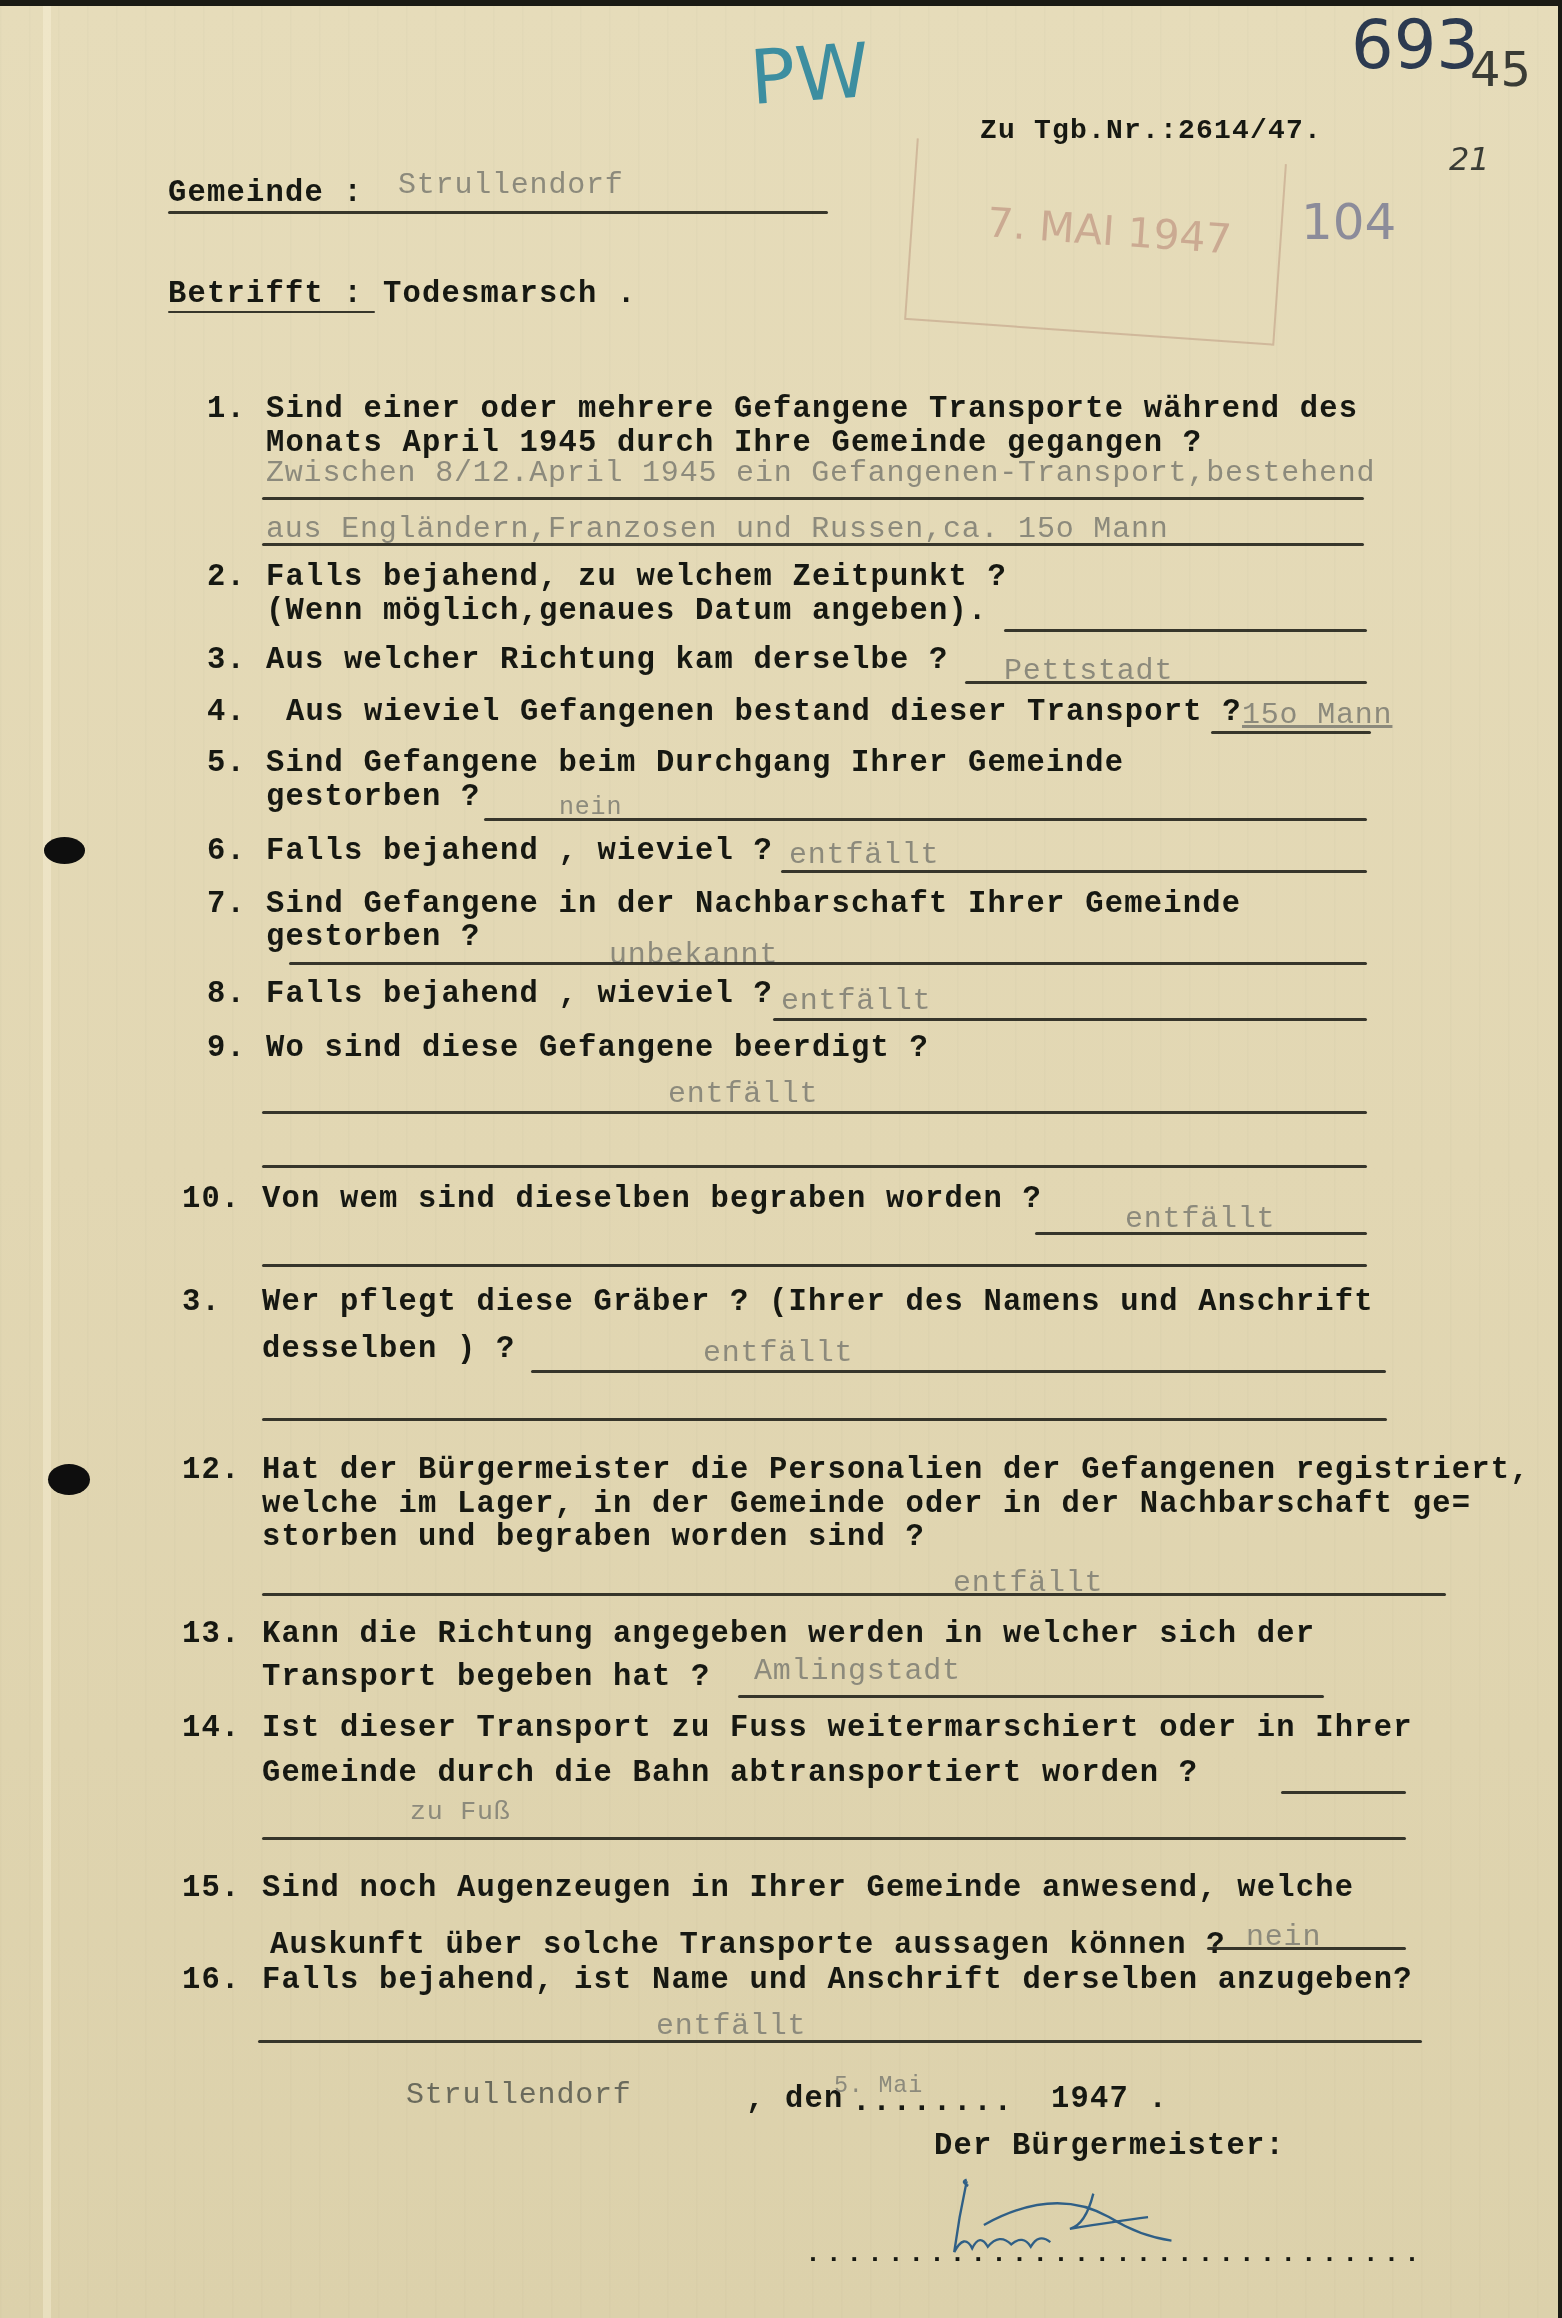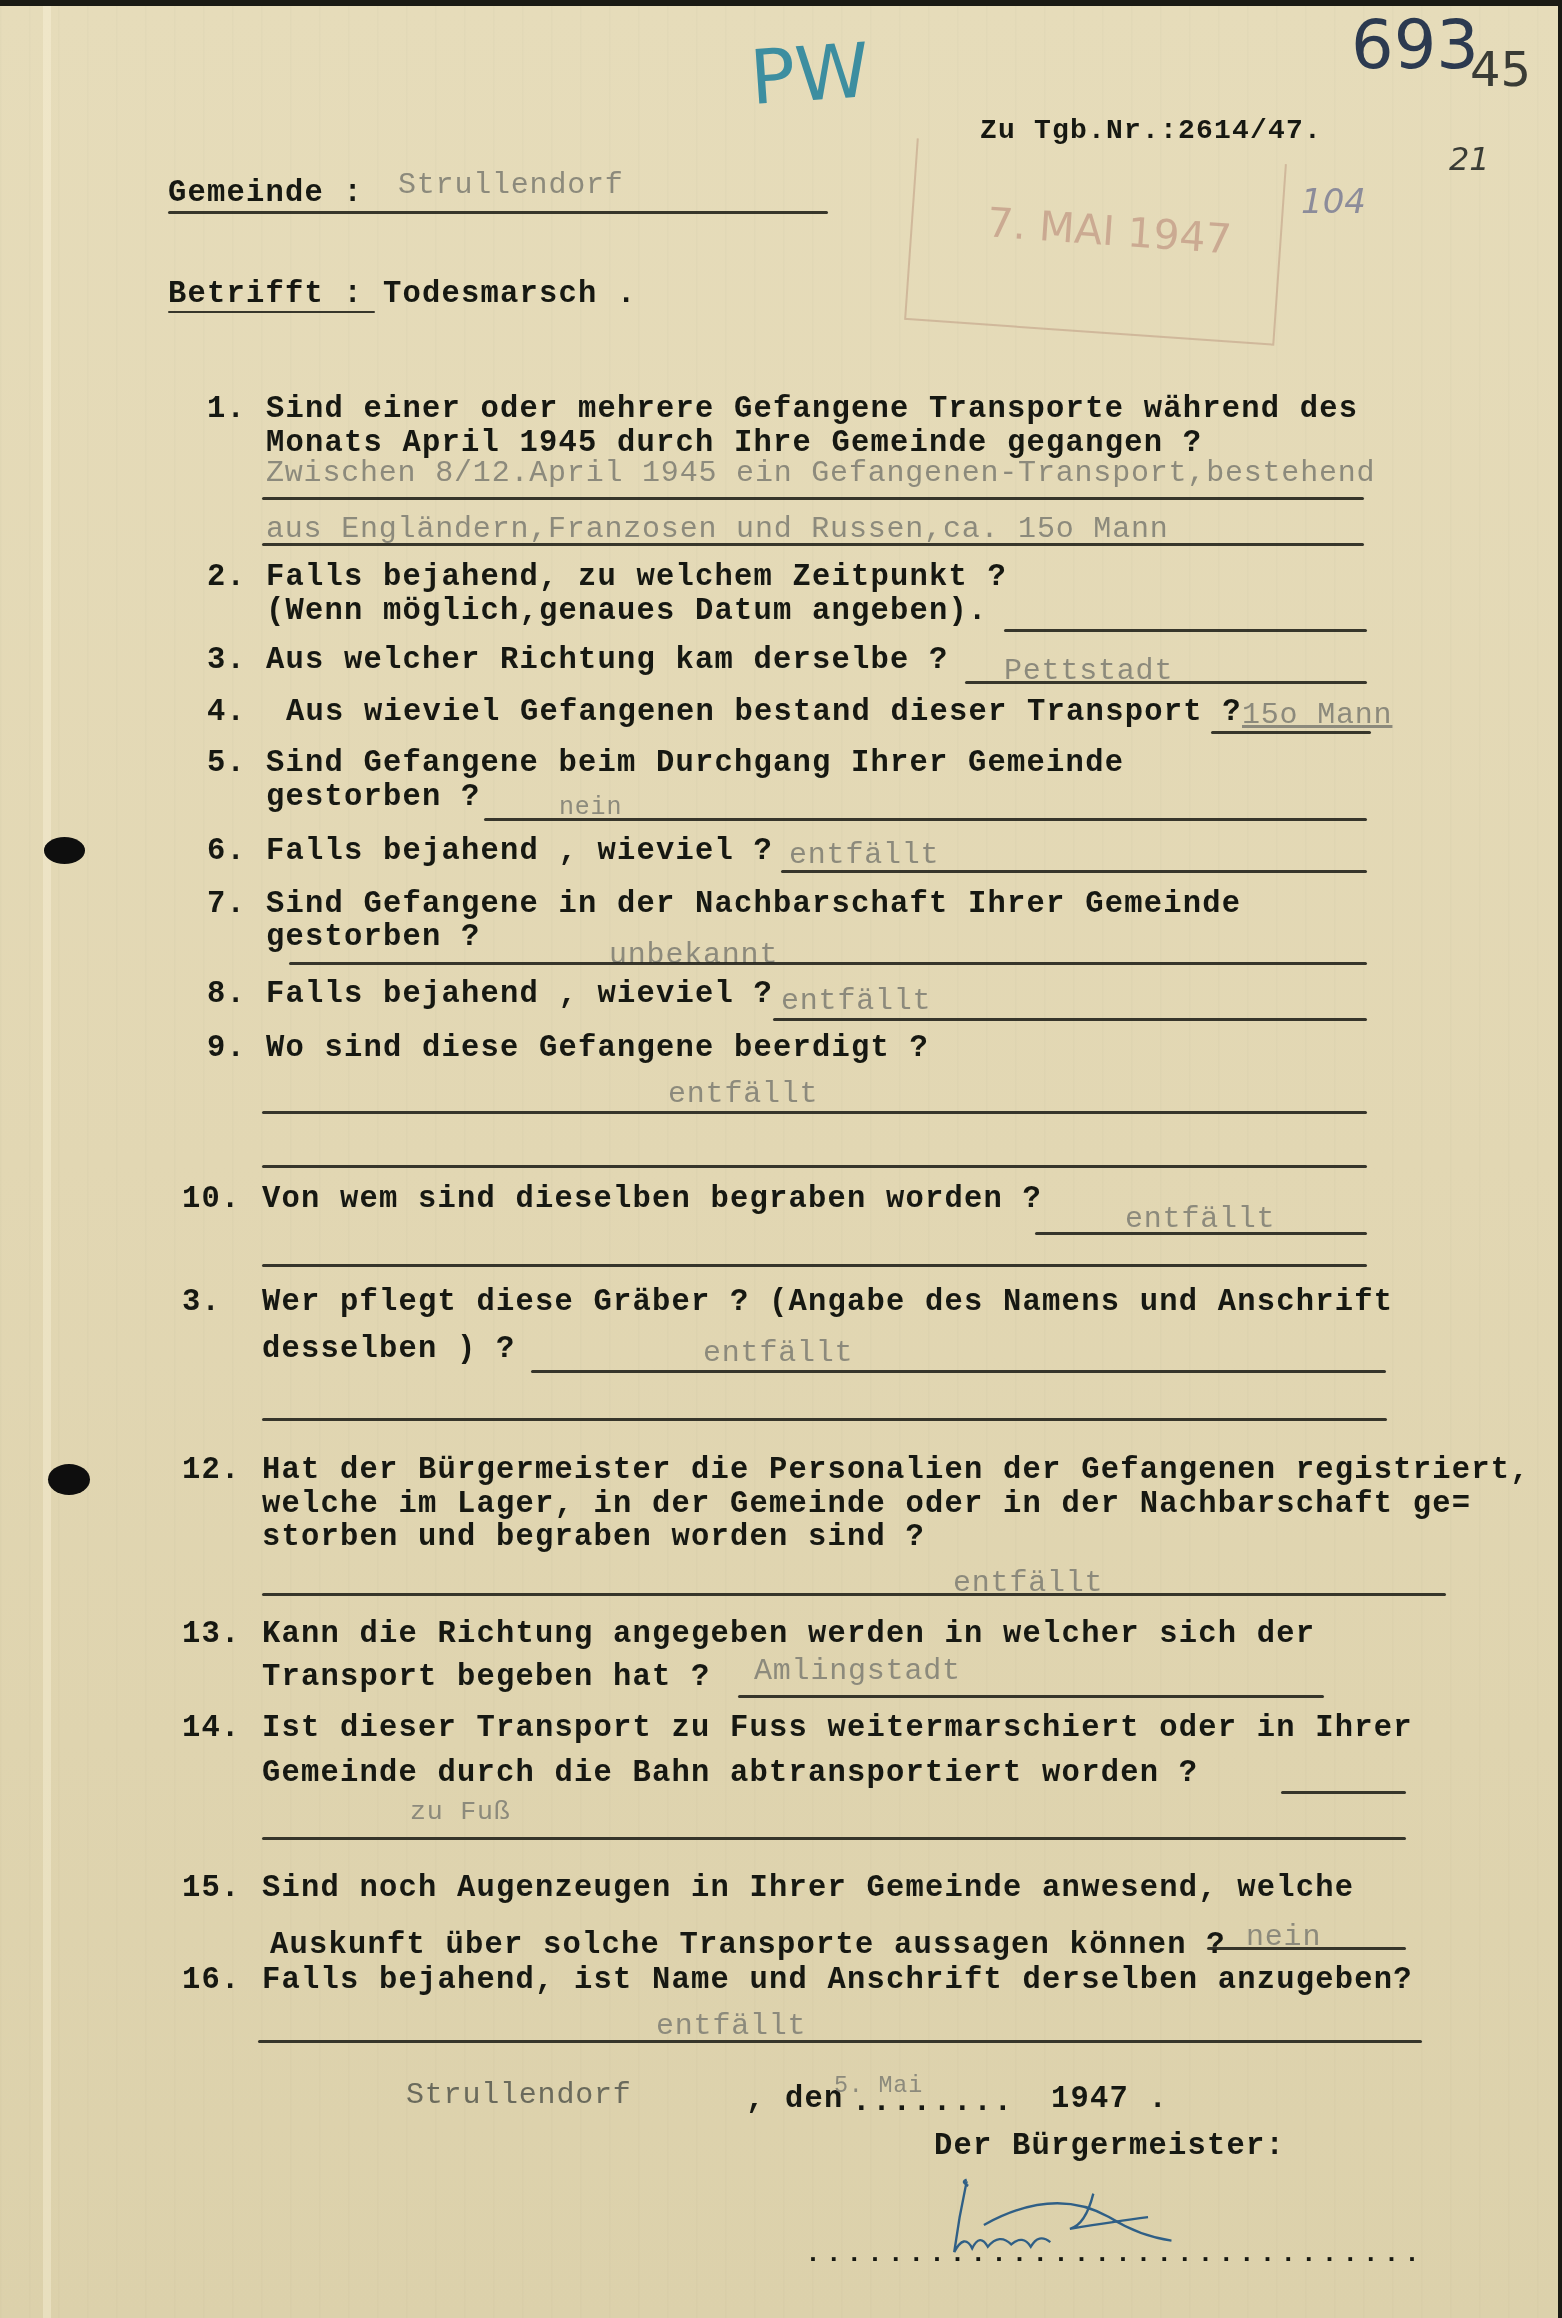--- a/index.html
+++ b/index.html
@@ -32,21 +32,21 @@
 
 <div class="paper">
   <div class="edge-strip"></div>
   <div class="hole" style="left:44px;top:831px;width:41px;height:26.6px;"></div>
   <div class="hole" style="left:48px;top:1458px;width:42px;height:31px;"></div>
 
   <div class="hand-blue" style="left:750px;top:31px;transform:rotate(-4deg);">PW</div>
   <div class="hand-dark" style="left:1351px;top:6.2px;font-size:67px;color:#2c3a50;">693</div>
   <div class="hand-dark" style="left:1470px;top:39px;font-size:48px;">45</div>
   <div class="hand-dark" style="left:1449px;top:137px;font-size:32px;font-style:italic;">21</div>
-  <div class="hand-gray" style="left:1301px;top:178px;font-size:34px;font-style:italic;">104</div>
+  <div class="hand-gray" style="left:1301px;top:191px;font-size:50px;">104</div>
 
   <div class="stamp">
     <div class="stamp-text">7. MAI 1947</div>
   </div>
 
   <div class="tw" style="left:980px;top:111px;font-size:28px;">Zu Tgb.Nr.:2614/47.</div>
 
   <div class="tw" style="left:168px;top:172px;">Gemeinde :</div>
   <div class="ans" style="left:398px;top:164px;">Strullendorf</div>
   <div class="rule" style="left:168px;top:205px;width:660px;"></div>
@@ -127,21 +127,21 @@
   <div>
     <div class="tw" style="left:182px;top:1178px;">10.</div>
     <div class="tw" style="left:262px;top:1178px;">Von wem sind dieselben begraben worden ?</div>
     <div class="ans" style="left:1125px;top:1198px;">entfällt</div>
     <div class="rule" style="left:1035px;top:1226px;width:332px;"></div>
     <div class="rule" style="left:262px;top:1258px;width:1105px;"></div>
   </div>
 
   <div>
     <div class="tw" style="left:182px;top:1281px;">3.</div>
-    <div class="tw" style="left:262px;top:1281px;">Wer pflegt diese Gräber ? (Angabe des Namens und Anschrift</div>
+    <div class="tw" style="left:262px;top:1281px;">Wer pflegt diese Gräber ? (Ihrer des Namens und Anschrift</div>
     <div class="tw" style="left:262px;top:1328px;">desselben ) ?</div>
     <div class="ans" style="left:703px;top:1332px;">entfällt</div>
     <div class="rule" style="left:531px;top:1364px;width:855px;"></div>
     <div class="rule" style="left:262px;top:1412px;width:1125px;"></div>
   </div>
 
   <div>
     <div class="tw" style="left:182px;top:1449px;">12.</div>
     <div class="tw" style="left:262px;top:1449px;">Hat der Bürgermeister die Personalien der Gefangenen registriert,</div>
     <div class="tw" style="left:262px;top:1483px;">welche im Lager, in der Gemeinde oder in der Nachbarschaft ge=</div>

